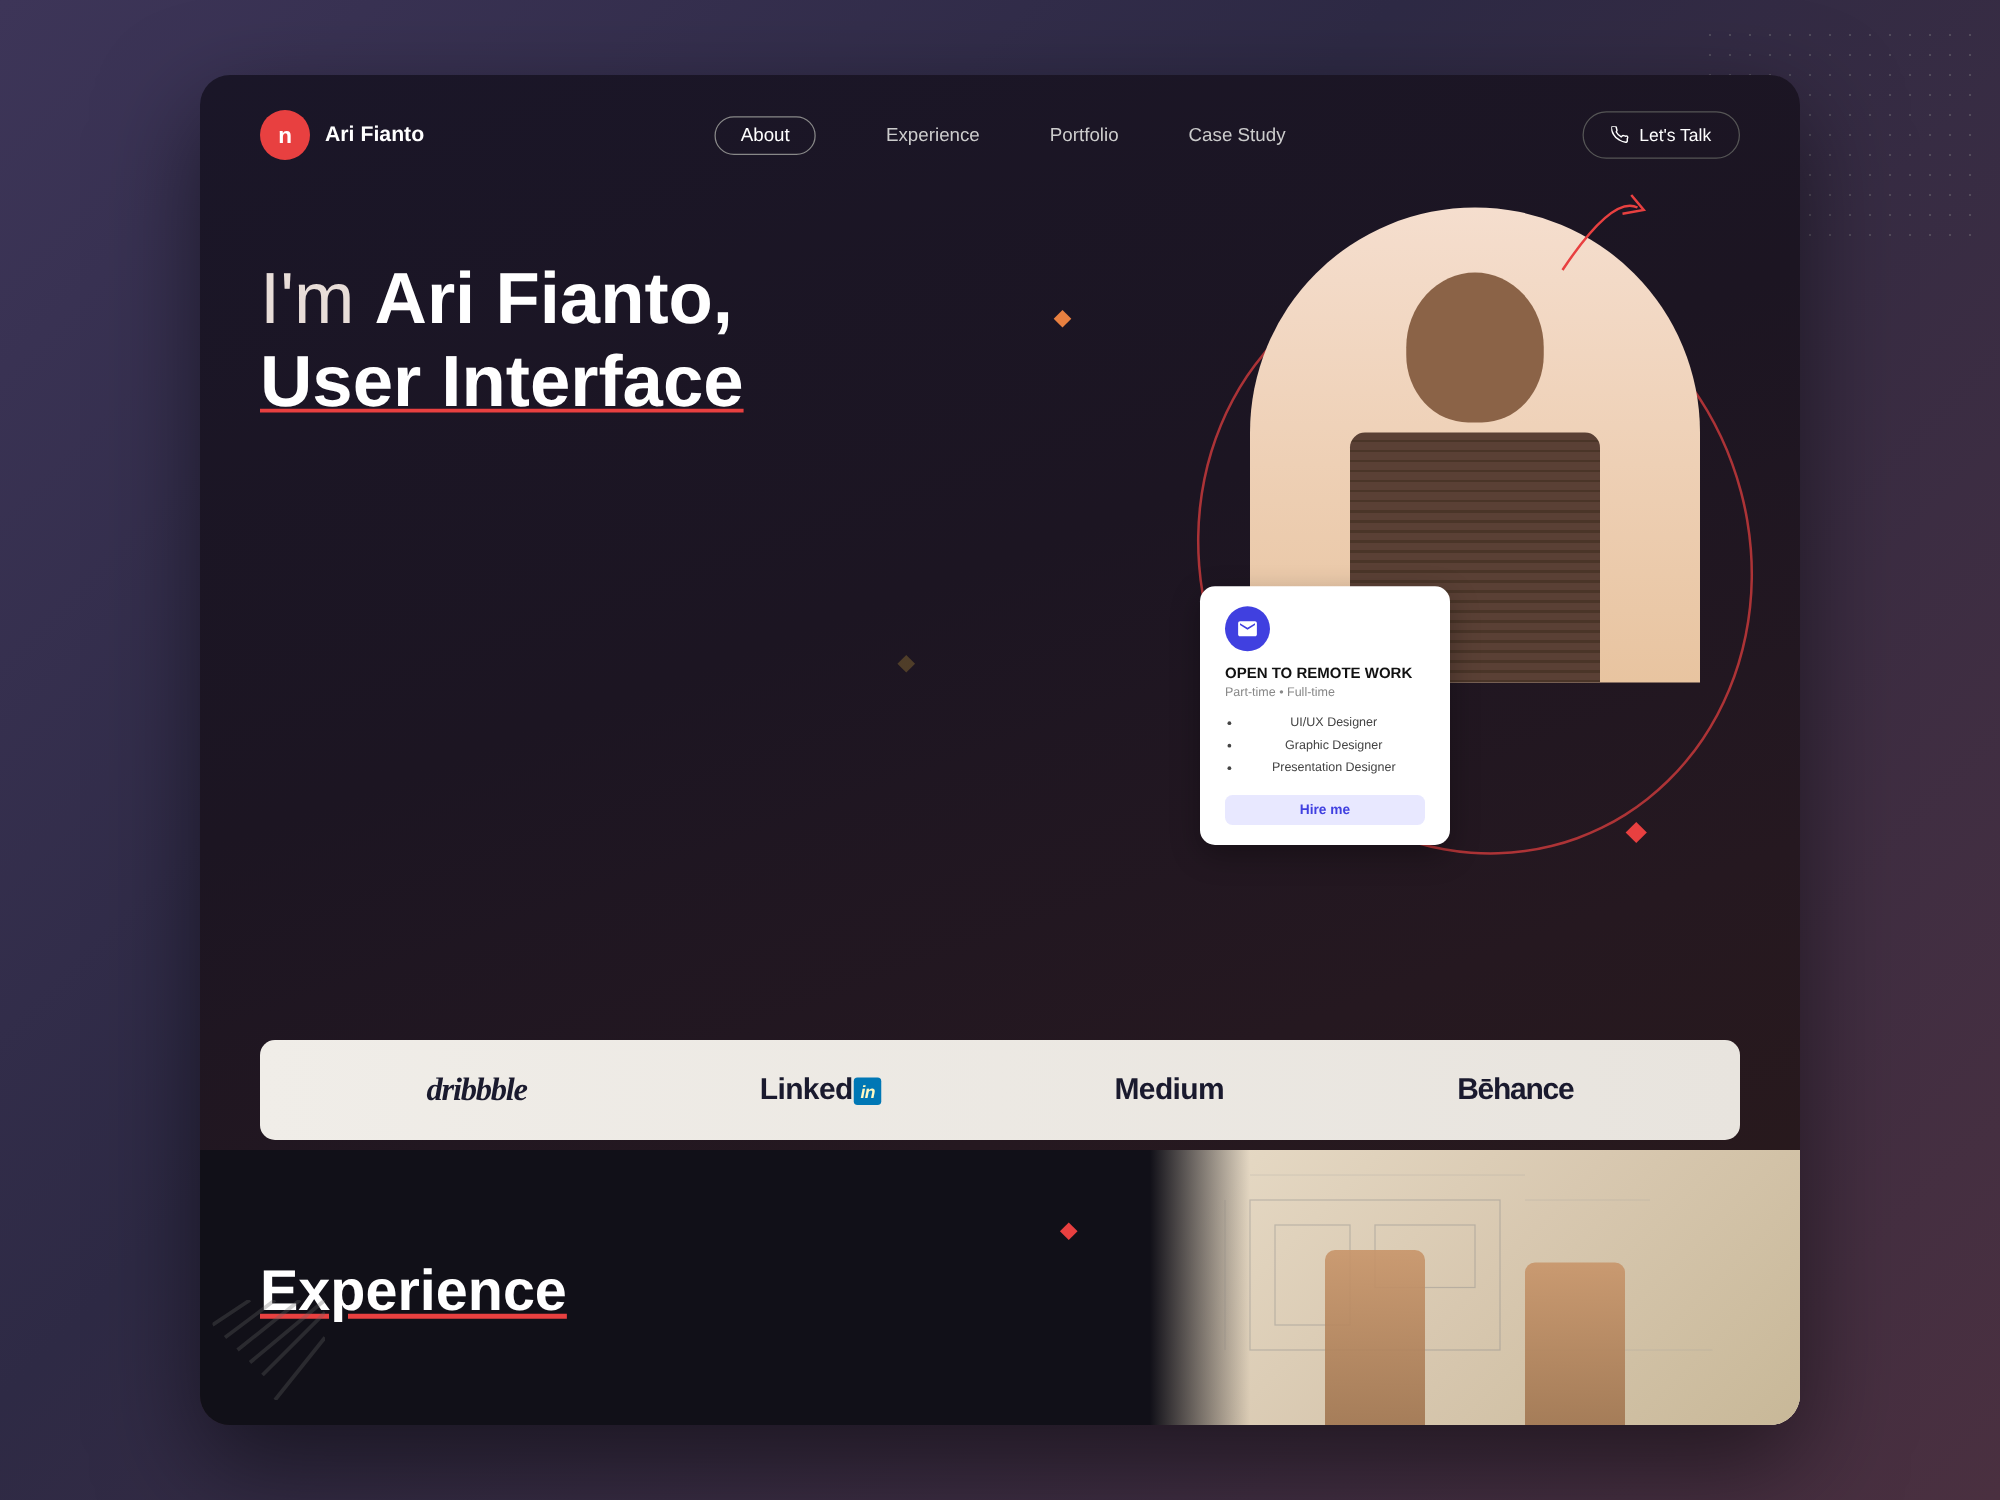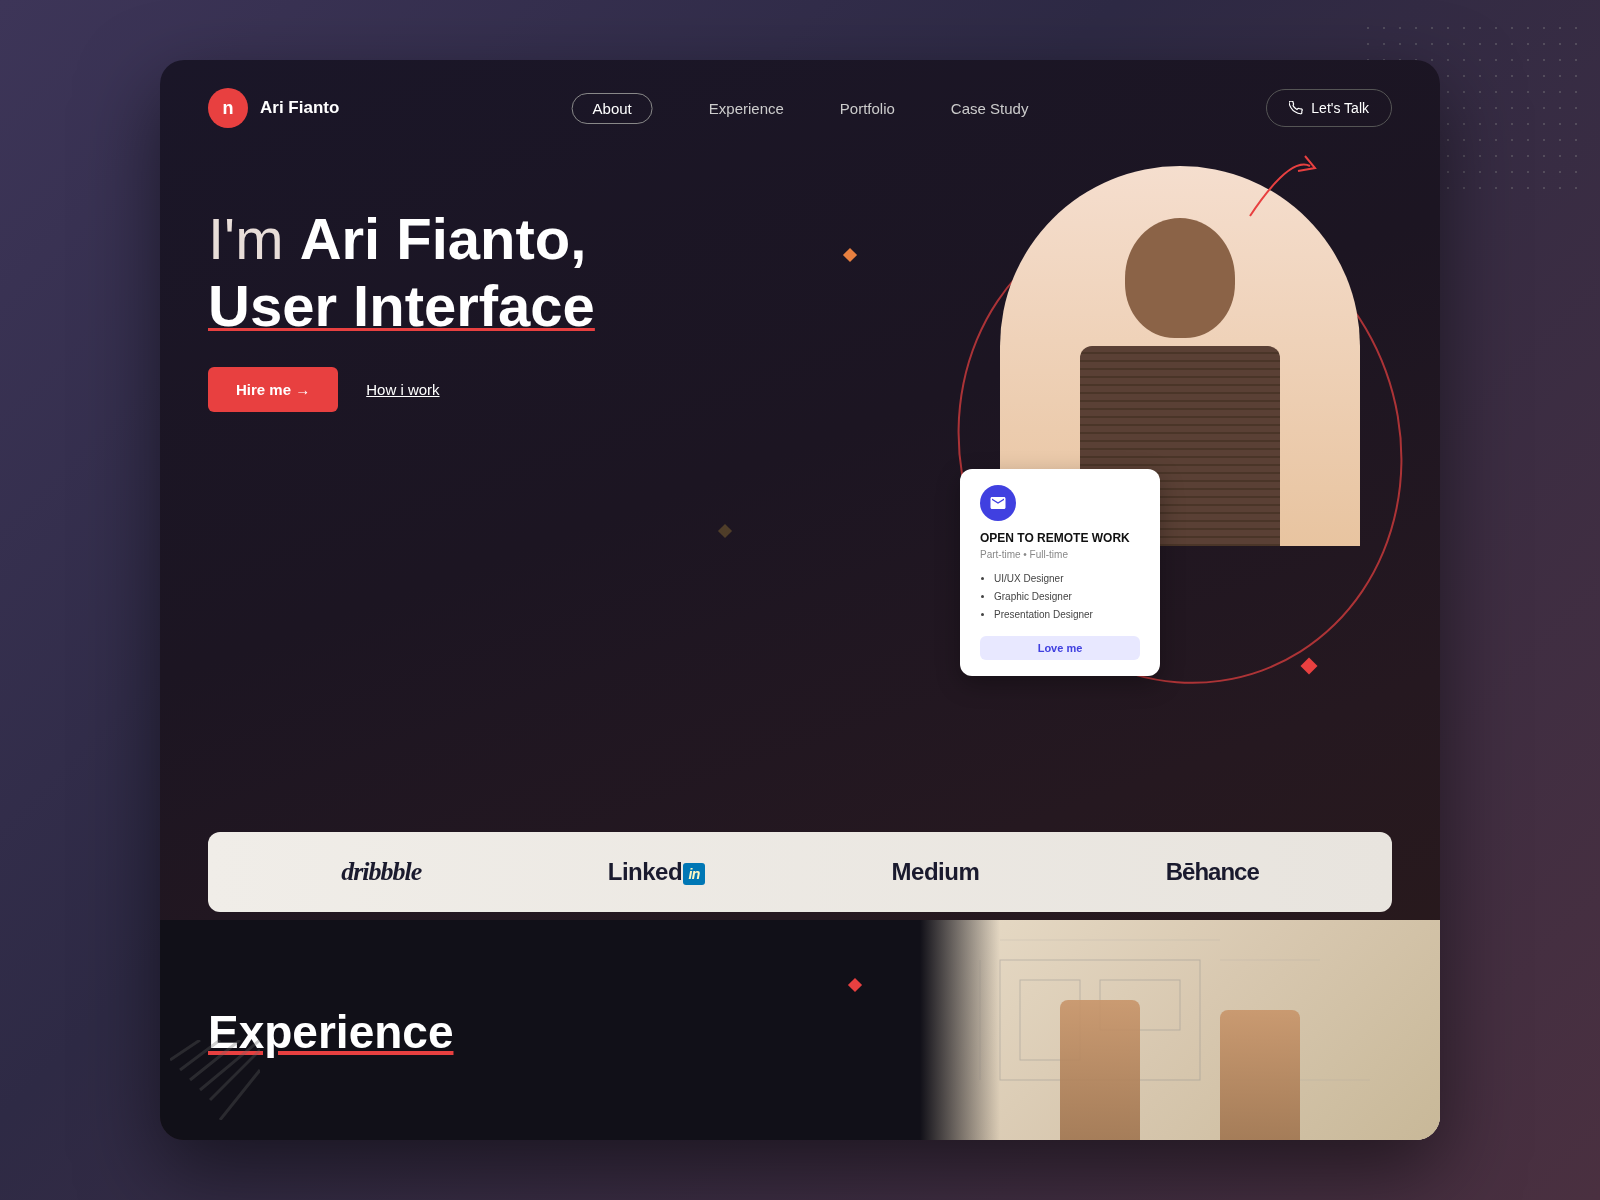--- a/index.html
+++ b/index.html
@@ -286,20 +286,21 @@
       margin-bottom: 10px;
     }
 
     .card-list {
       font-size: 10px;
       color: #444;
       line-height: 1.8;
       list-style: disc;
       padding-left: 14px;
       margin-bottom: 12px;
+      text-align: center;
     }
 
     .card-hire-btn {
       background: #e8e8ff;
       color: #4040e0;
       border: none;
       border-radius: 6px;
       padding: 6px 16px;
       font-size: 11px;
       font-weight: 600;
@@ -472,26 +473,20 @@
       <span>Let's Talk</span>
     </button>
   </nav>
 
   <div class="hero">
     <div class="hero-left">
       <h1 class="hero-heading">
         <span class="normal">I'm </span><span class="bold">Ari Fianto,</span><br>
         <span class="bold underlined">User Interface</span><br>
       </h1>
-      <div class="hero-buttons">
-        <button class="hire-btn">
-          <span>Hire me →</span>
-        </button>
-        <a class="how-link">How i work</a>
-      </div>
     </div>
 
     <div class="hero-right">
 
       <div class="orbit-ellipse"></div>
 
       <div class="arrow-decoration">
         <svg width="80" height="80" viewBox="0 0 80 80" fill="none">
           <path d="M10 70 Q50 10 70 20" stroke="#e84040" stroke-width="2" fill="none" stroke-dasharray="none"></path>
           <path d="M65 10 L75 22 L58 25" stroke="#e84040" stroke-width="2" fill="none"></path>
@@ -516,21 +511,21 @@
             <path d="M20 4H4c-1.1 0-2 .9-2 2v12c0 1.1.9 2 2 2h16c1.1 0 2-.9 2-2V6c0-1.1-.9-2-2-2zm0 4l-8 5-8-5V6l8 5 8-5v2z"></path>
           </svg>
         </div>
         <div class="card-title">OPEN TO REMOTE WORK</div>
         <div class="card-subtitle">Part-time • Full-time</div>
         <ul class="card-list">
           <li>UI/UX Designer</li>
           <li>Graphic Designer</li>
           <li>Presentation Designer</li>
         </ul>
-        <button class="card-hire-btn">Love me</button>
+        <button class="card-hire-btn">Hire me</button>
       </div>
 
     </div>
 
     <div class="diamond" style="position:absolute;top:370px;left:560px;background:#e8b84040;"></div>
 
   </div>
 
   <div class="paper-plane">
     <svg width="60" height="60" viewBox="0 0 60 60" fill="none">

